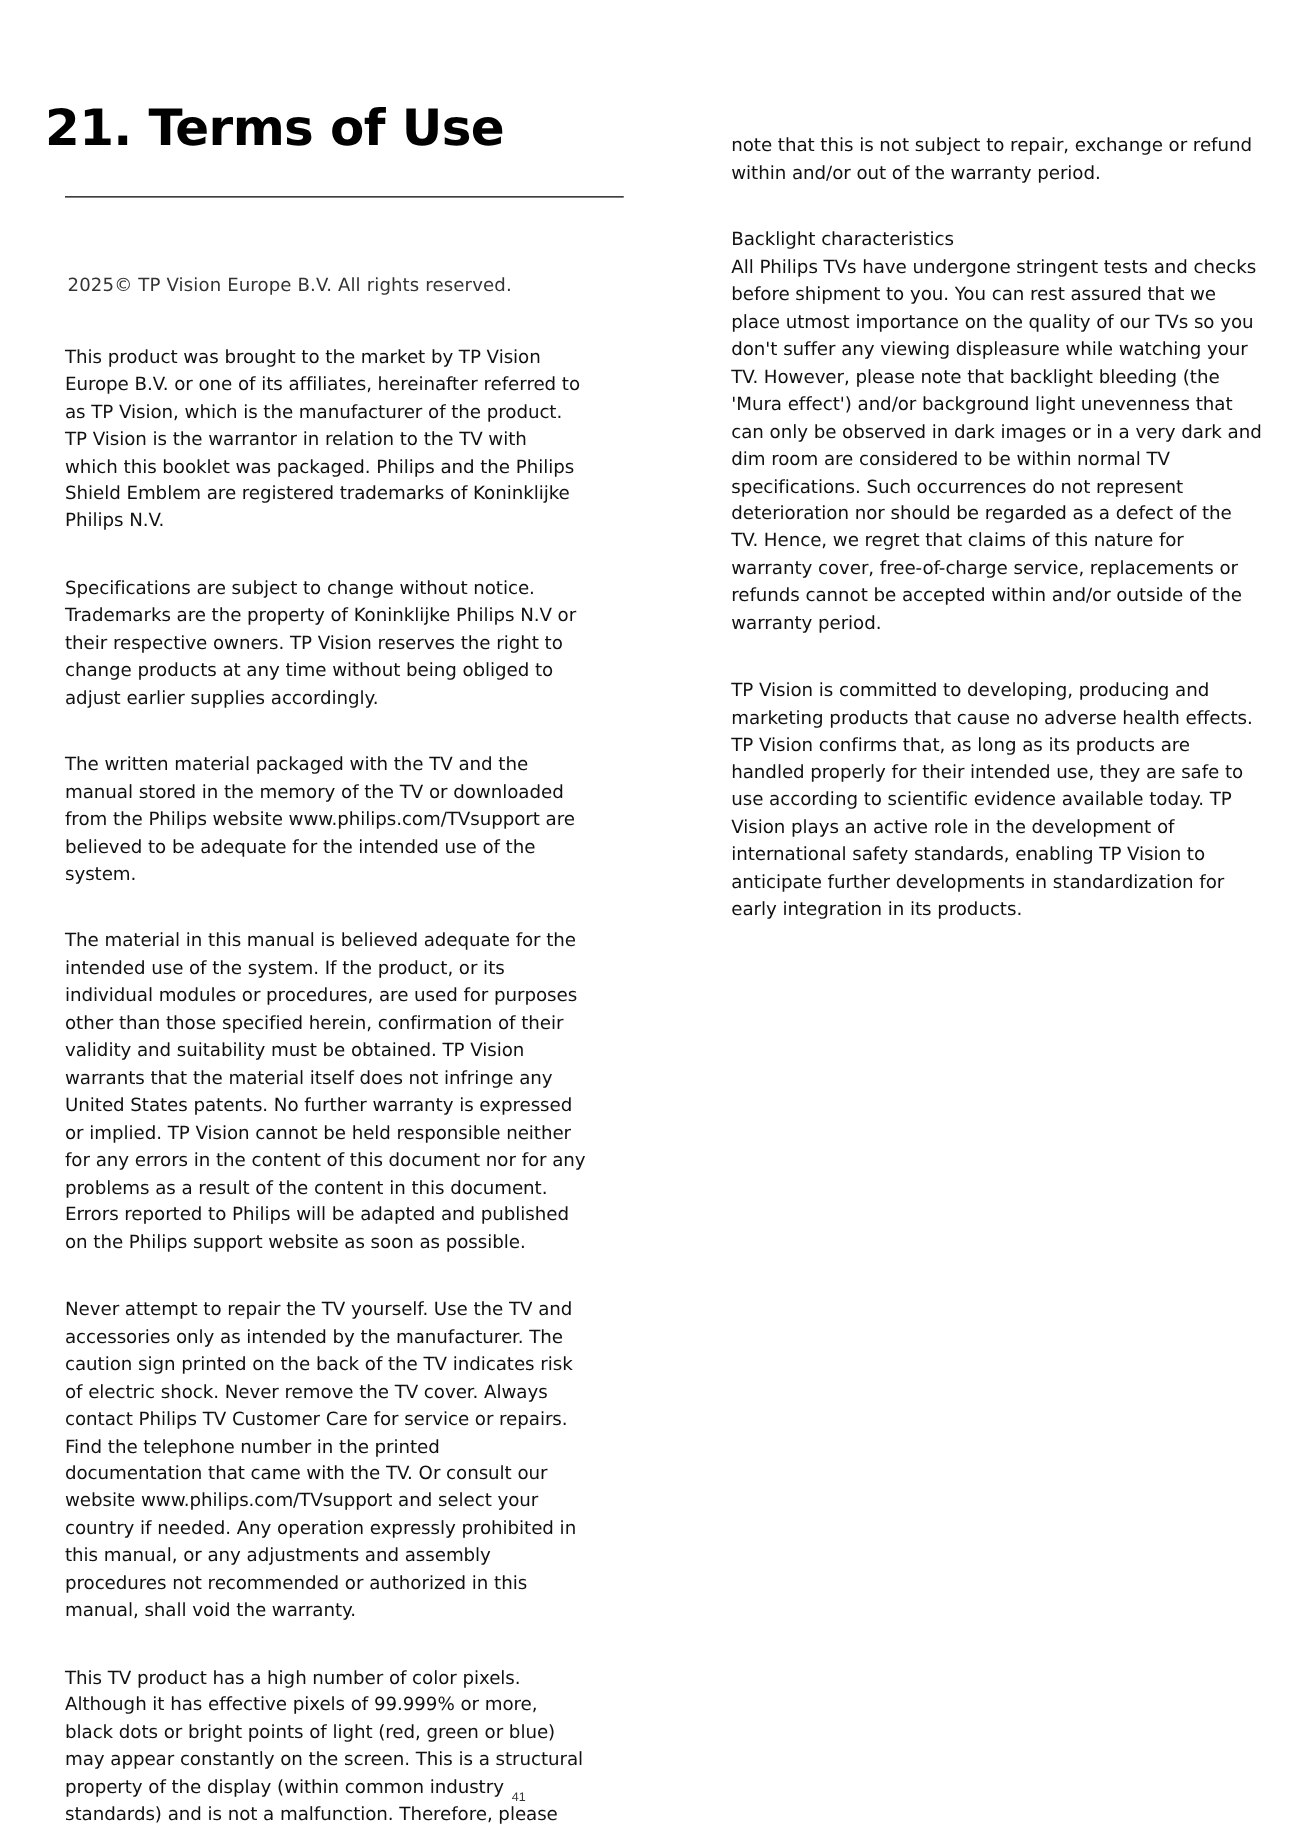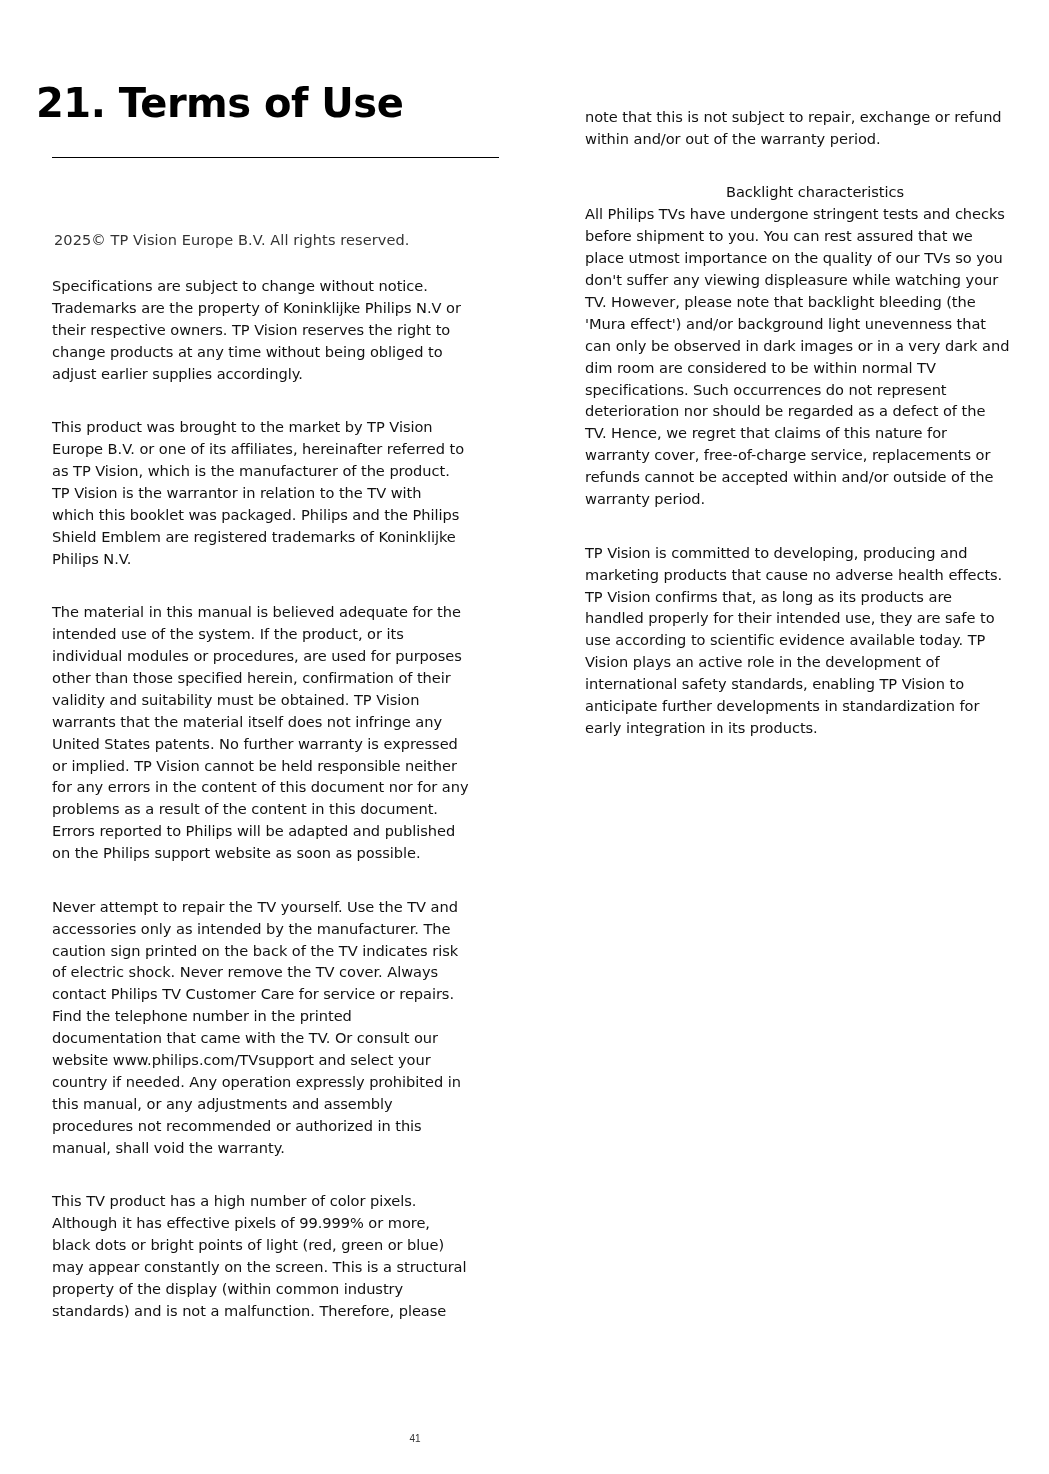--- a/index.html
+++ b/index.html
@@ -32,21 +32,21 @@
       position: absolute;
       left: 52px;
       top: 157px;
       width: 447px;
       height: 0;
       border-top: 1.3px solid #000000;
     }
     .copyright {
       position: absolute;
       left: 54px;
-      top: 230px;
+      top: 219px;
       font-size: 14.5px;
       line-height: 20px;
       color: #333333;
       white-space: nowrap;
       letter-spacing: 0.1px;
     }
     .col {
       position: absolute;
       width: 460px;
     }
@@ -55,21 +55,20 @@
     .para {
       margin: 0 0 9.8px 0;
       font-size: 14.6px;
       line-height: 21.9px;
       color: #111111;
       white-space: pre-line;
       letter-spacing: -0.05px;
     }
     .para .heading {
       display: block;
-      text-align: center;
     }
     .page-number {
       position: absolute;
       left: 0;
       width: 830px;
       top: 1432px;
       text-align: center;
       font-family: "Liberation Sans", sans-serif;
       font-size: 10px;
       line-height: 14px;
@@ -78,34 +77,41 @@
   </style>
 </head>
 <body>
 
 <h1 class="page-title">21. Terms of Use</h1>
 <div class="title-rule"></div>
 <div class="copyright">2025© TP Vision Europe B.V. All rights reserved.</div>
 
 <div class="col col-left">
   <p class="para">
+    <span>This product was brought to the market by TP Vision
+Europe B.V. or one of its affiliates, hereinafter referred to
+as TP Vision, which is the manufacturer of the product.
+TP Vision is the warrantor in relation to the TV with
+which this booklet was packaged. Philips and the Philips
+Shield Emblem are registered trademarks of Koninklijke
+Philips N.V.</span>
+  </p>
+  <p class="para">
     <span>Specifications are subject to change without notice.
 Trademarks are the property of Koninklijke Philips N.V or
 their respective owners. TP Vision reserves the right to
 change products at any time without being obliged to
 adjust earlier supplies accordingly.</span>
   </p>
   <p class="para">
-    <span>This product was brought to the market by TP Vision
-Europe B.V. or one of its affiliates, hereinafter referred to
-as TP Vision, which is the manufacturer of the product.
-TP Vision is the warrantor in relation to the TV with
-which this booklet was packaged. Philips and the Philips
-Shield Emblem are registered trademarks of Koninklijke
-Philips N.V.</span>
+    <span>The written material packaged with the TV and the
+manual stored in the memory of the TV or downloaded
+from the Philips website www.philips.com/TVsupport are
+believed to be adequate for the intended use of the
+system.</span>
   </p>
   <p class="para">
     <span>The material in this manual is believed adequate for the
 intended use of the system. If the product, or its
 individual modules or procedures, are used for purposes
 other than those specified herein, confirmation of their
 validity and suitability must be obtained. TP Vision
 warrants that the material itself does not infringe any
 United States patents. No further warranty is expressed
 or implied. TP Vision cannot be held responsible neither

